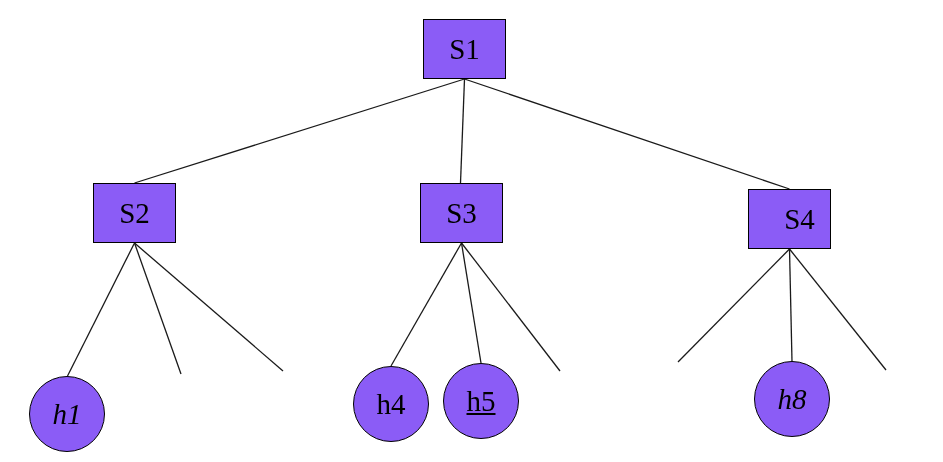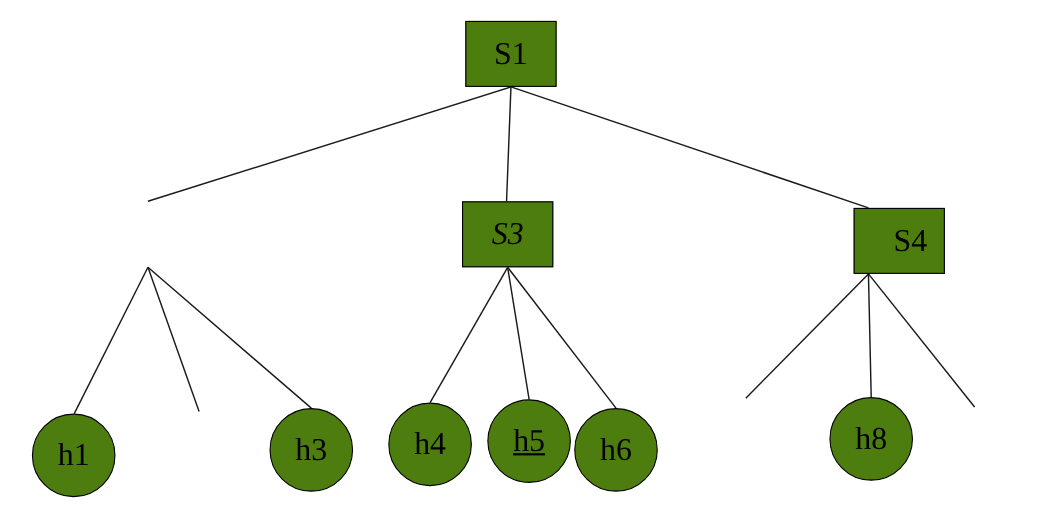--- a/index.html
+++ b/index.html
@@ -23,21 +23,21 @@
     width: 943px;
     height: 462px;
   }
   .edges line {
     stroke: #1a1a1a;
     stroke-width: 1.3;
   }
   .node {
     position: absolute;
     box-sizing: border-box;
-    background: #4d7c0f;
+    background: #8b5cf6;
     border: 1.5px solid #000000;
     display: flex;
     align-items: center;
     justify-content: center;
     font-size: 29px;
     line-height: 1;
   }
   .box {
     width: 83px;
     height: 60px;
@@ -66,23 +66,22 @@
     <line x1="461.5" y1="243" x2="481" y2="363"></line>
     <line x1="461.5" y1="243" x2="560" y2="371"></line>
 
     <line x1="789.5" y1="249" x2="678" y2="362"></line>
     <line x1="789.5" y1="249" x2="792" y2="361"></line>
     <line x1="789.5" y1="249" x2="886" y2="370"></line>
   </svg>
 
   <div class="node box" style="left:423px; top:19px;">S1</div>
 
-  <div class="node box" style="left:420px; top:183px;font-style:italic;">S3</div>
-  <div class="node box" style="left:776px; top:189px;padding-left:20px;">S4</div>
+  <div class="node box" style="left:93px;  top:183px;">S2</div>
+  <div class="node box" style="left:420px; top:183px;">S3</div>
+  <div class="node box" style="left:748px; top:189px;padding-left:20px;">S4</div>
 
-  <div class="node circle" style="left:29px;  top:376px;">h1</div>
-  <div class="node circle" style="left:245px; top:371px;">h3</div>
+  <div class="node circle" style="left:29px;  top:376px;font-style:italic;">h1</div>
   <div class="node circle" style="left:353px; top:366px;text-align:center;">h4</div>
   <div class="node circle" style="left:443px; top:363px;text-decoration:underline;">h5</div>
-  <div class="node circle" style="left:522px; top:371px;">h6</div>
-  <div class="node circle" style="left:754px; top:361px;">h8</div>
+  <div class="node circle" style="left:754px; top:361px;font-style:italic;">h8</div>
 
 </div>
 
 </body></html>

